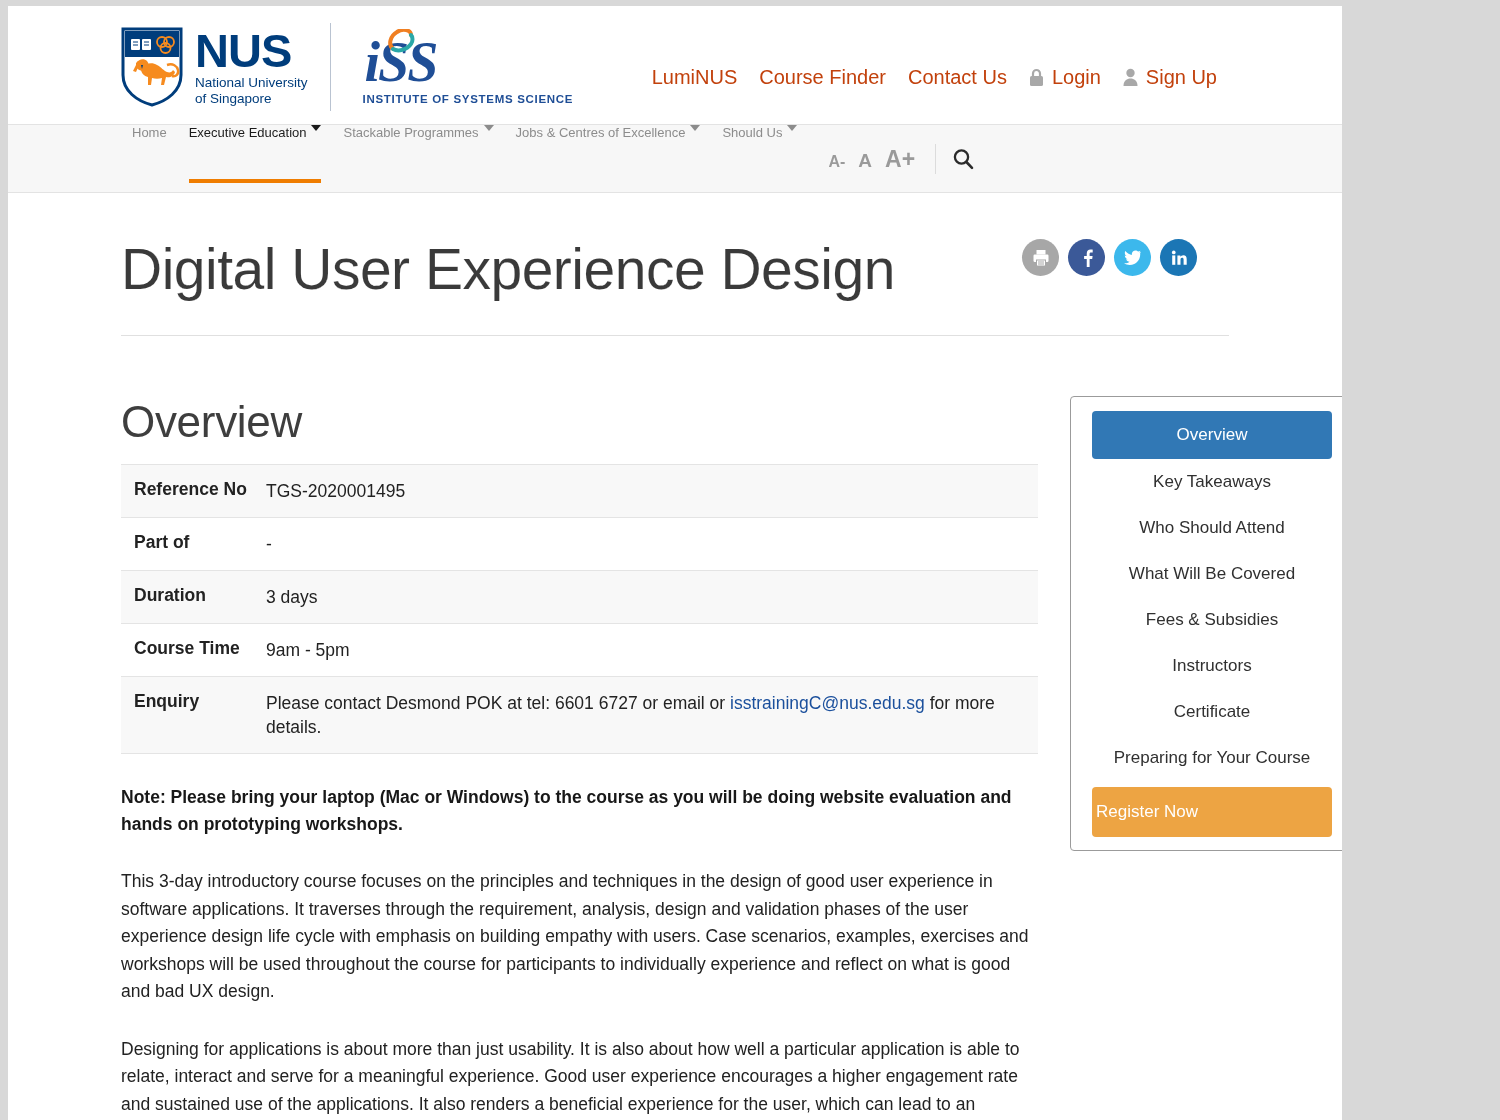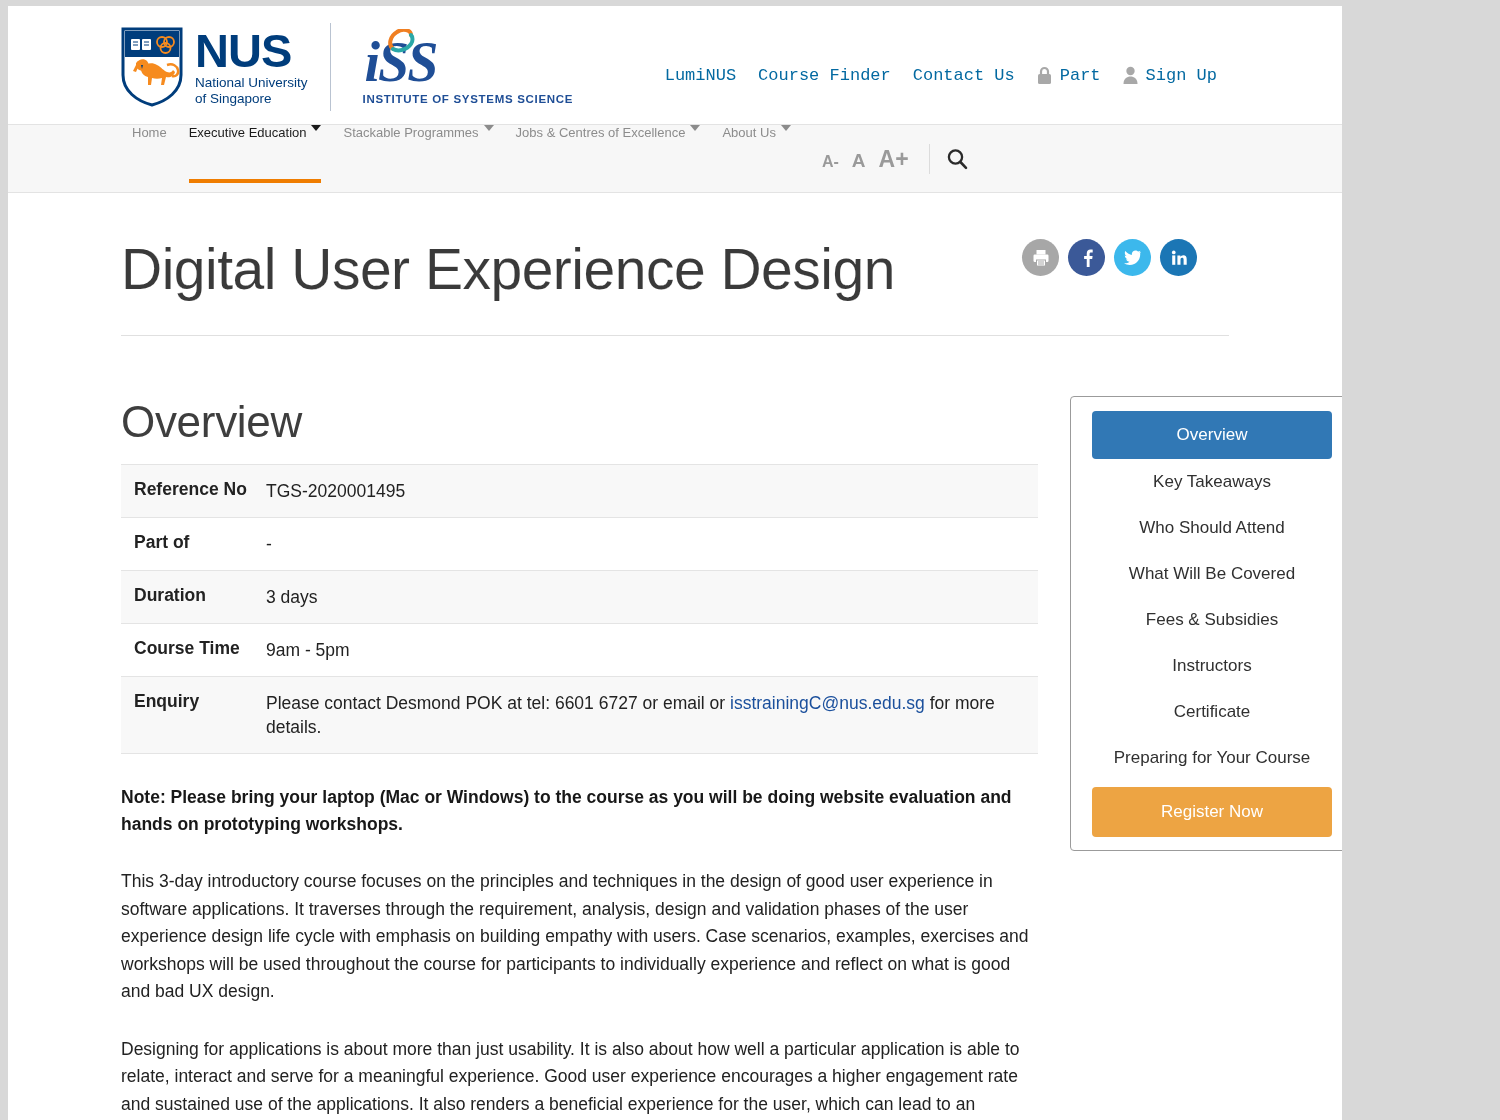--- a/index.html
+++ b/index.html
@@ -87,25 +87,24 @@
   
   #utility-nav {
     position: absolute;
     right: 125px;
     top: 60px;
     display: flex;
     align-items: center;
     gap: 22px;
   }
   #utility-nav a {
-    font-size: 17px;
-    color: #0369a1;
+    font-size: 20px;
+    color: #c2410c;
     text-decoration: none;
     white-space: nowrap;
-    font-family: Liberation Mono, monospace;
   }
   .util-with-icon { display: flex; align-items: center; gap: 8px; }
   .util-icon { display: block; }
 
   
   #main-nav {
     position: relative;
     height: 68px;
     background: #f7f7f7;
     border-bottom: 1px solid #e3e3e3;
@@ -288,21 +287,21 @@
     cursor: pointer;
   }
   .side-link.active {
     background: #3178b5;
     color: #ffffff;
     border-radius: 4px;
     padding: 14px 4px;
   }
   #register-btn {
     display: block;
-    text-align: center;
+    text-align: left;
     font-size: 17px;
     color: #ffffff;
     text-decoration: none;
     background: #eda443;
     border-radius: 4px;
     padding: 15px 4px;
     margin-top: 6px;
     cursor: pointer;
   }
 </style>
@@ -365,21 +364,21 @@
 
     <div id="utility-nav">
       <a href="#">LumiNUS</a>
       <a href="#">Course Finder</a>
       <a href="#">Contact Us</a>
       <a href="#" class="util-with-icon">
         <svg class="util-icon" width="15" height="19" viewBox="0 0 15 19">
           <path d="M4 8 V5.5 a3.5 3.5 0 0 1 7 0 V8" fill="none" stroke="#a8a8a8" stroke-width="2.2"></path>
           <rect x="1" y="8" width="13" height="10" rx="1.6" fill="#a8a8a8"></rect>
         </svg>
-        <span>Part</span>
+        <span>Login</span>
       </a>
       <a href="#" class="util-with-icon">
         <svg class="util-icon" width="15" height="19" viewBox="0 0 15 19">
           <circle cx="7.5" cy="5" r="4.2" fill="#a8a8a8"></circle>
           <path d="M0.5 18 C0.5 12.5 4 10.5 7.5 10.5 C11 10.5 14.5 12.5 14.5 18 Z" fill="#a8a8a8"></path>
         </svg>
         <span>Sign Up</span>
       </a>
     </div>
   </div>
@@ -402,21 +401,21 @@
         <span class="caret"></span>
       </a>
 
       <a href="#" class="nav-item">
         <span>Jobs &amp; Centres of Excellence</span>
         <span class="caret"></span>
       </a>
 
 
       <a href="#" class="nav-item">
-        <span>About Us</span>
+        <span>Should Us</span>
         <span class="caret"></span>
       </a>
 
       <div id="font-size-controls">
         <a href="#" class="fs-btn fs-small">A-</a>
         <a href="#" class="fs-btn fs-mid">A</a>
         <a href="#" class="fs-btn fs-large">A+</a>
       </div>
 
       <div id="nav-divider"></div>

